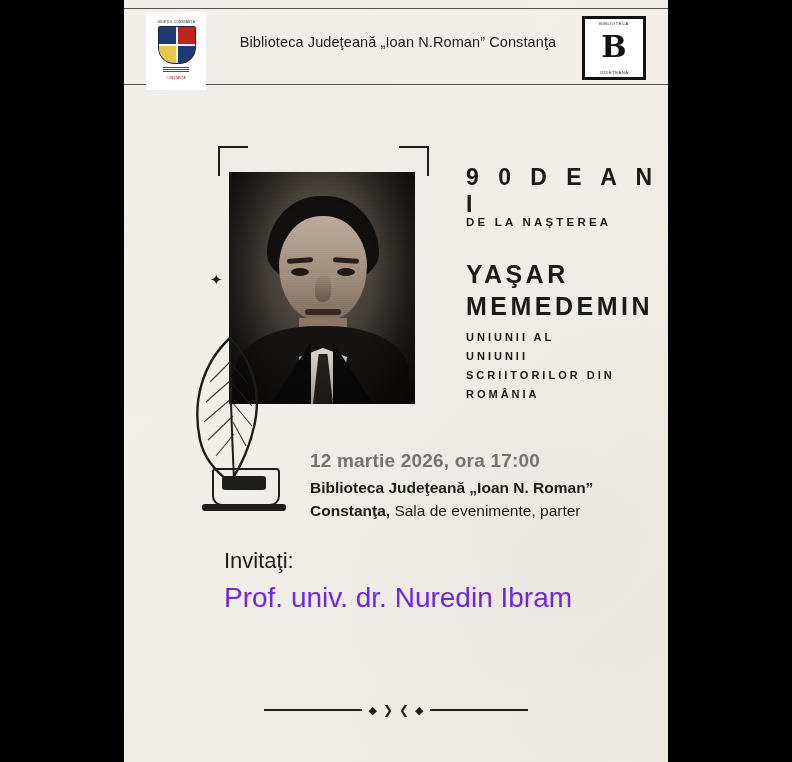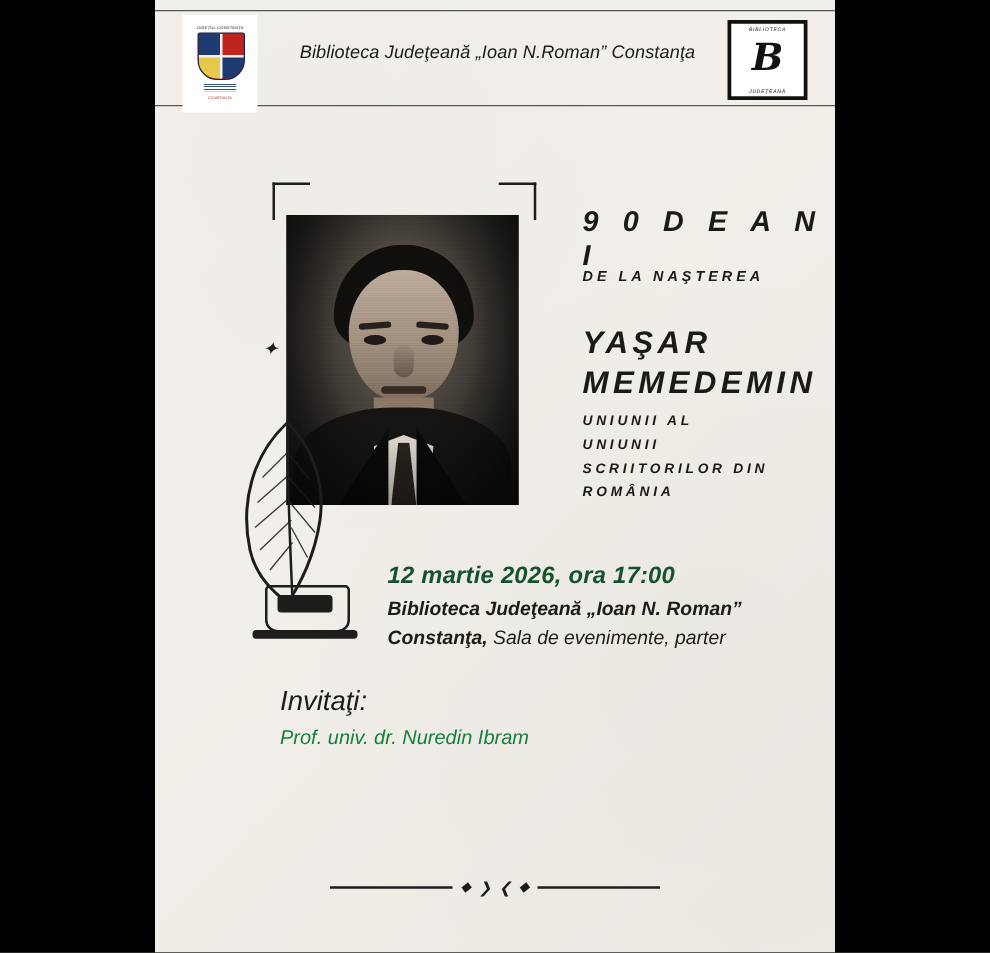--- a/index.html
+++ b/index.html
@@ -11,21 +11,20 @@
     width: 792px;
     height: 762px;
     overflow: hidden;
     font-family: "Liberation Sans", sans-serif;
   }
   #poster-frame {
     position: relative;
     width: 792px;
     height: 762px;
     background: #000000;
-    font-style: italic;
   }
   #poster {
     position: absolute;
     left: 124px;
     top: 0;
     width: 544px;
     height: 762px;
     background: #f2eee8;
     overflow: hidden;
   }
@@ -383,21 +382,21 @@
     width: 78px;
     height: 148px;
   }
 
   
   .ev-date {
     position: absolute;
     left: 186px; top: 450px;
     font-size: 19px;
     font-weight: bold;
-    color: #14532d;
+    color: #737373;
     letter-spacing: 0.2px;
   }
   .ev-line2 {
     position: absolute;
     left: 186px; top: 479px;
     font-size: 15.5px;
     font-weight: bold;
     color: #1c1c1a;
   }
   .ev-line3 {
@@ -412,22 +411,22 @@
 
   .invitati {
     position: absolute;
     left: 100px; top: 548px;
     font-size: 22px;
     color: #1c1c1a;
   }
   .guest1 {
     position: absolute;
     left: 100px; top: 582px;
-    font-size: 16px;
-    color: #15803d;
+    font-size: 28px;
+    color: #6d28d9;
   }
   .guest2 {
     position: absolute;
     left: 100px; top: 614px;
     font-size: 22px;
     color: #1c1c1a;
   }
   .organizer {
     position: absolute;
     left: 100px; top: 647px;

